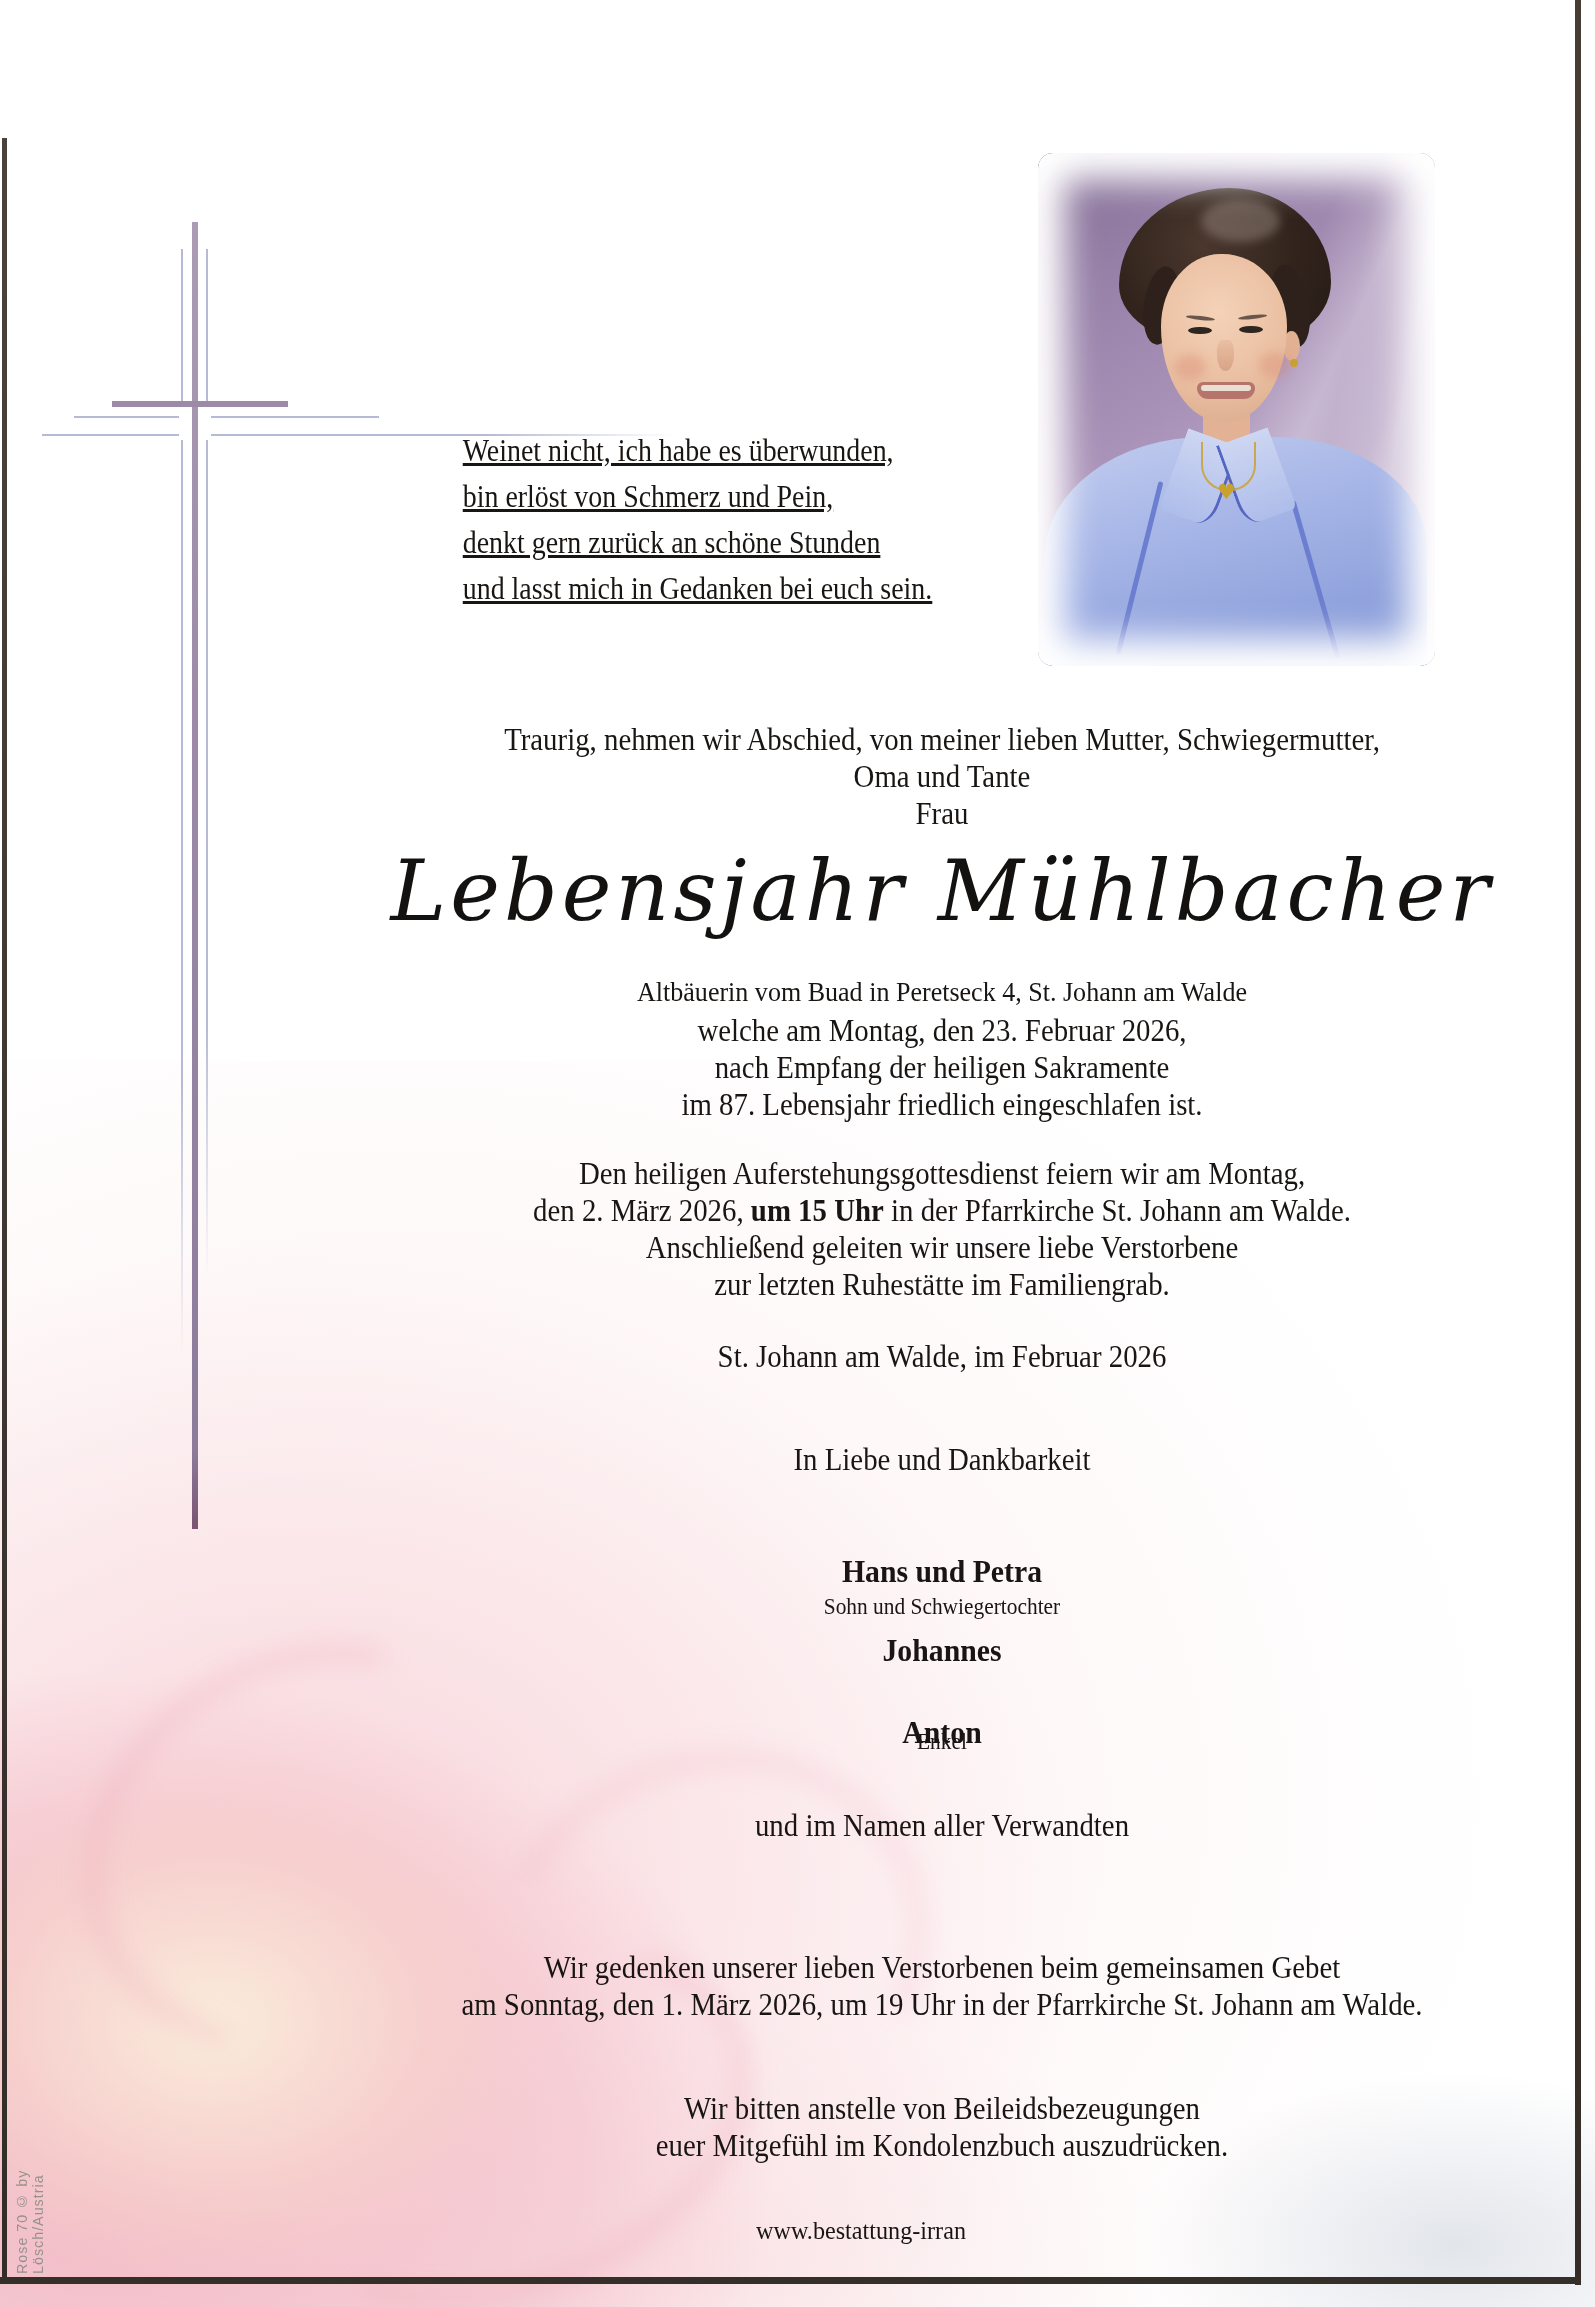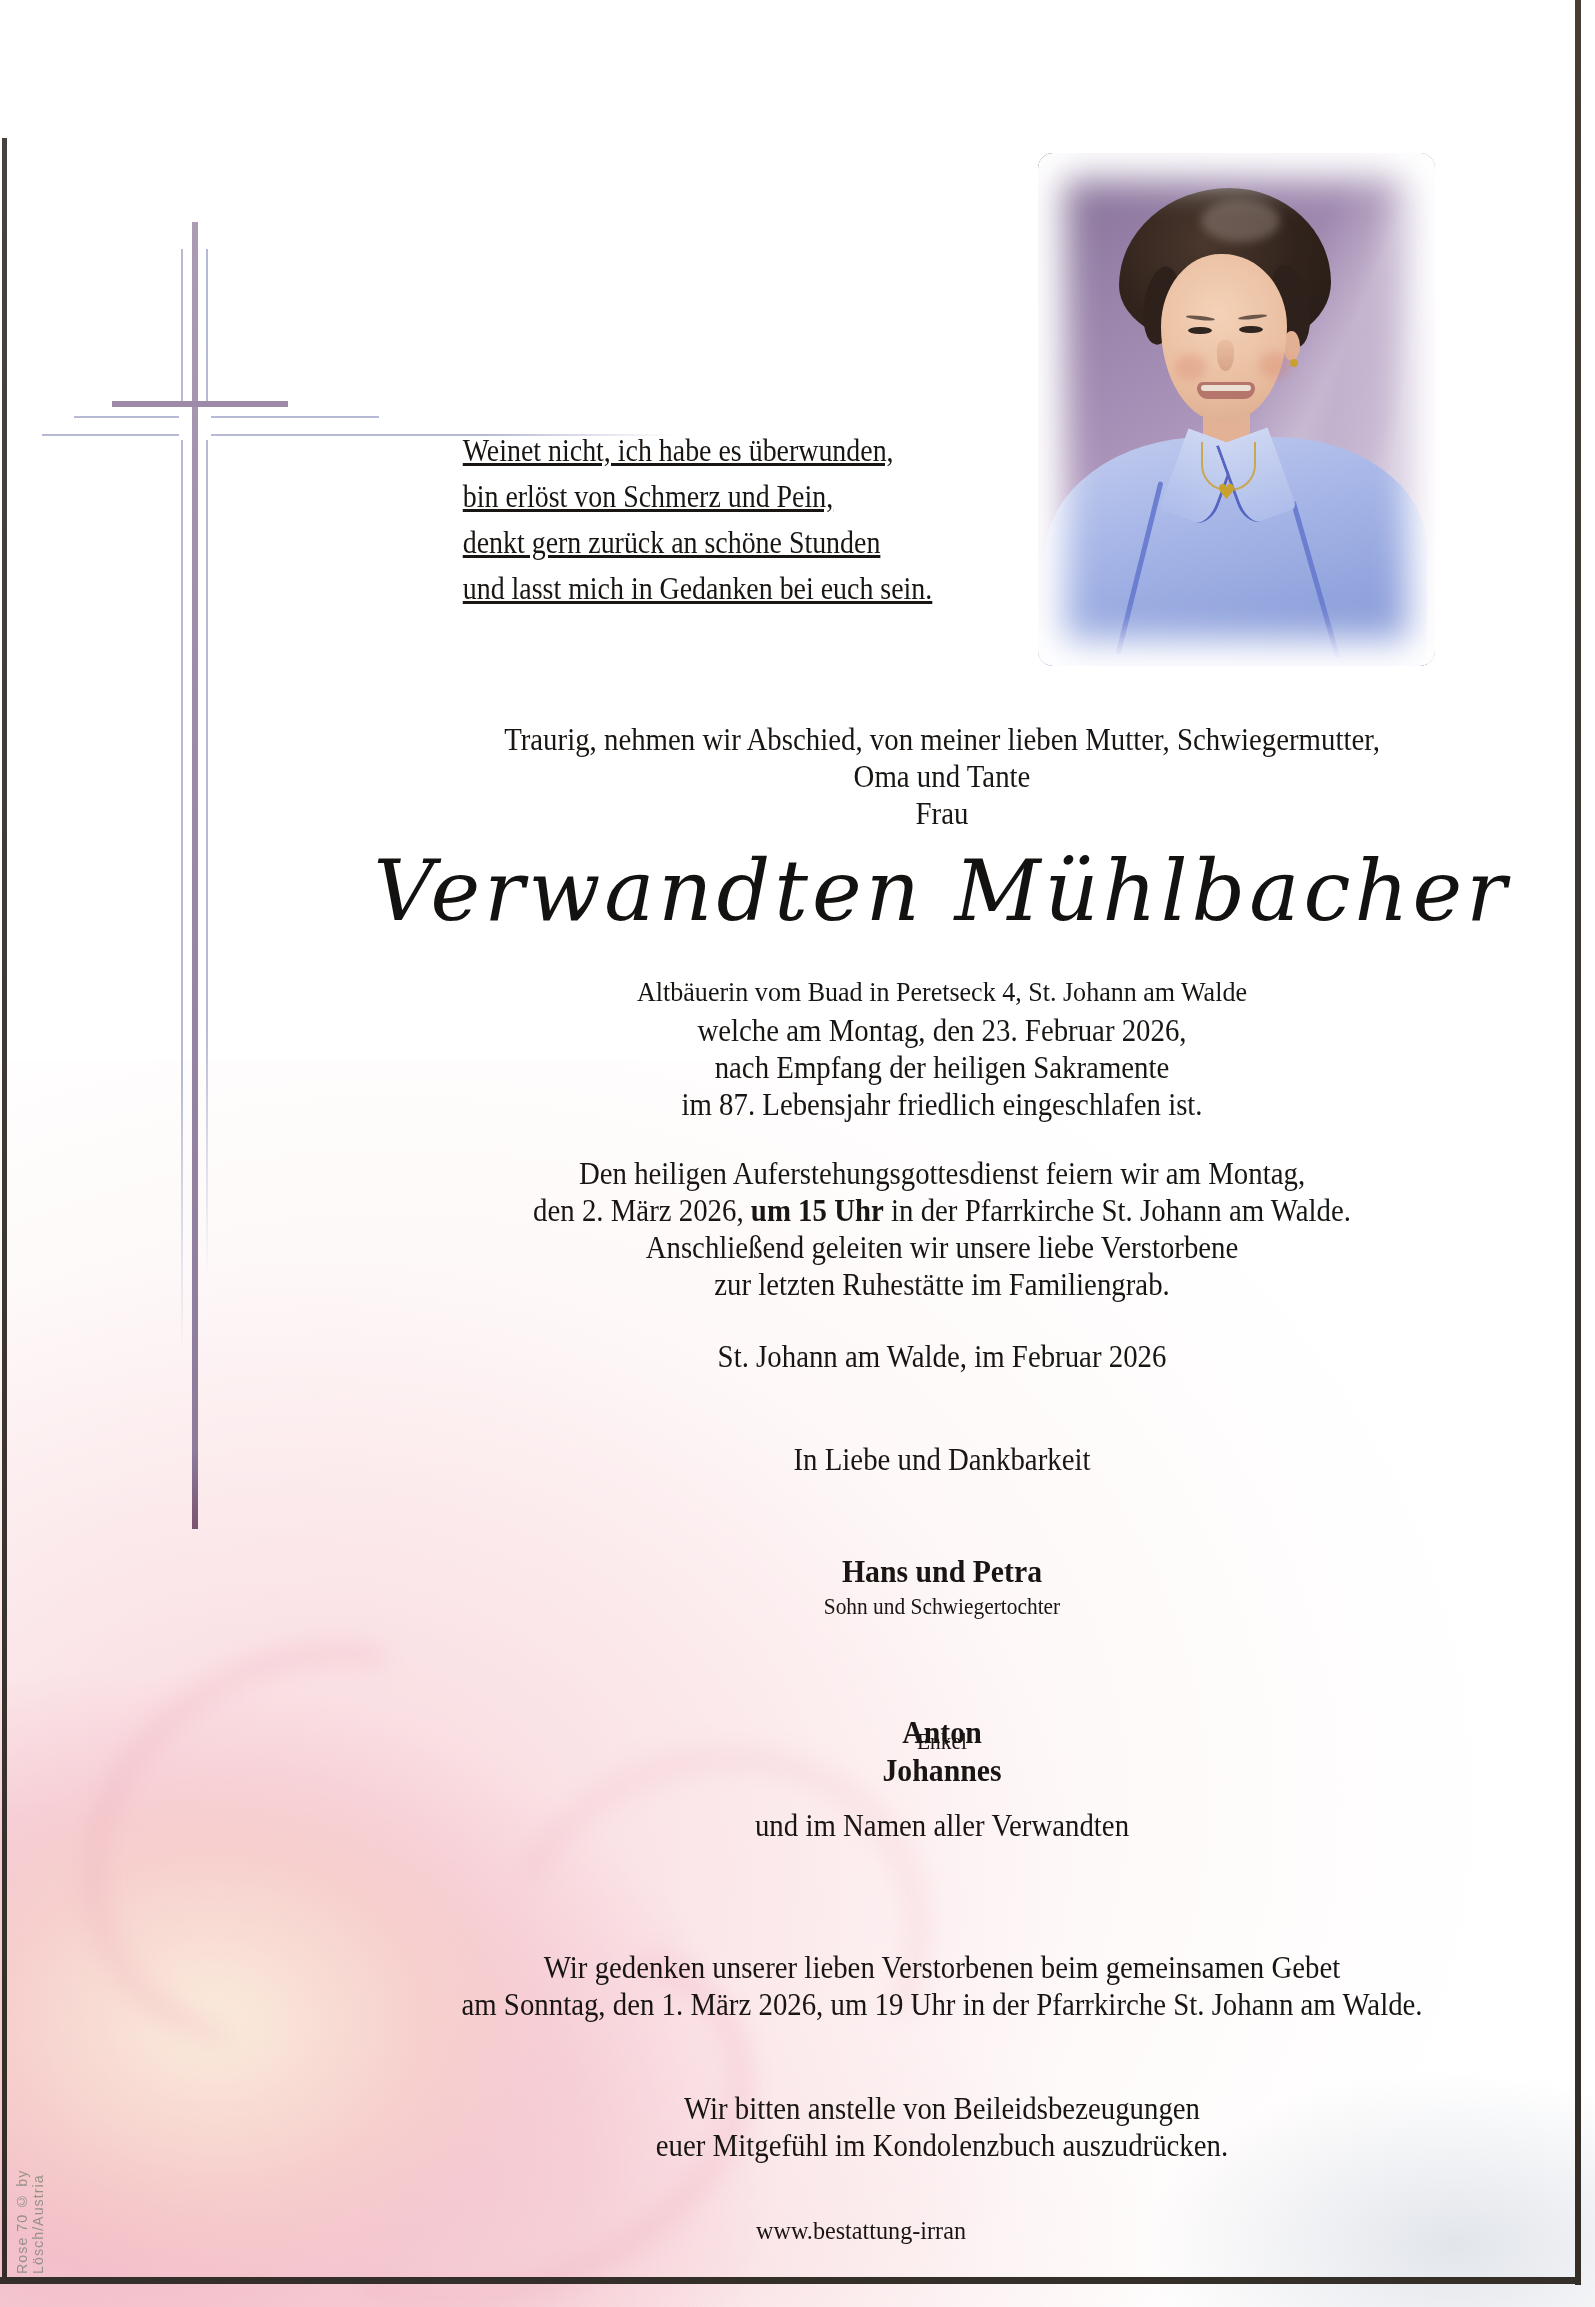--- a/index.html
+++ b/index.html
@@ -165,21 +165,21 @@
   <div class="poem-t">und lasst mich in Gedanken bei euch sein.</div>
 </div>
 
 <div class="col" style="top:721px">
   <div class="t62 condensed">Traurig, nehmen wir Abschied, von meiner lieben Mutter, Schwiegermutter,</div>
   <div class="t62 condensed">Oma und Tante</div>
   <div class="t62 condensed">Frau</div>
 </div>
 
 <div class="col" style="top:839px">
-  <div class="name-t">Verwandten Mühlbacher</div>
+  <div class="name-t">Lebensjahr Mühlbacher</div>
 </div>
 <div class="col" style="top:975px">
   <div class="sub-t condensed">Altbäuerin vom Buad in Peretseck 4, St. Johann am Walde</div>
 </div>
 
 <div class="col" style="top:1012px">
   <div class="t62 condensed">welche am Montag, den 23. Februar 2026,</div>
   <div class="t62 condensed">nach Empfang der heiligen Sakramente</div>
   <div class="t62 condensed">im 87. Lebensjahr friedlich eingeschlafen ist.</div>
 </div>
@@ -201,21 +201,21 @@
 
 <div class="col" style="top:1553px">
   <div class="bold-name condensed">Hans und Petra</div>
 </div>
 <div class="col" style="top:1593px">
   <div class="relation-t condensed">Sohn und Schwiegertochter</div>
 </div>
 <div class="col" style="top:1714px">
   <div class="bold-name condensed">Anton</div>
 </div>
-<div class="col" style="top:1752px">
+<div class="col" style="top:1632px">
   <div class="bold-name condensed">Johannes</div>
 </div>
 <div class="col" style="top:1728px">
   <div class="relation-t condensed">Enkel</div>
 </div>
 
 <div class="col" style="top:1807px">
   <div class="t62 condensed">und im Namen aller Verwandten</div>
 </div>
 

